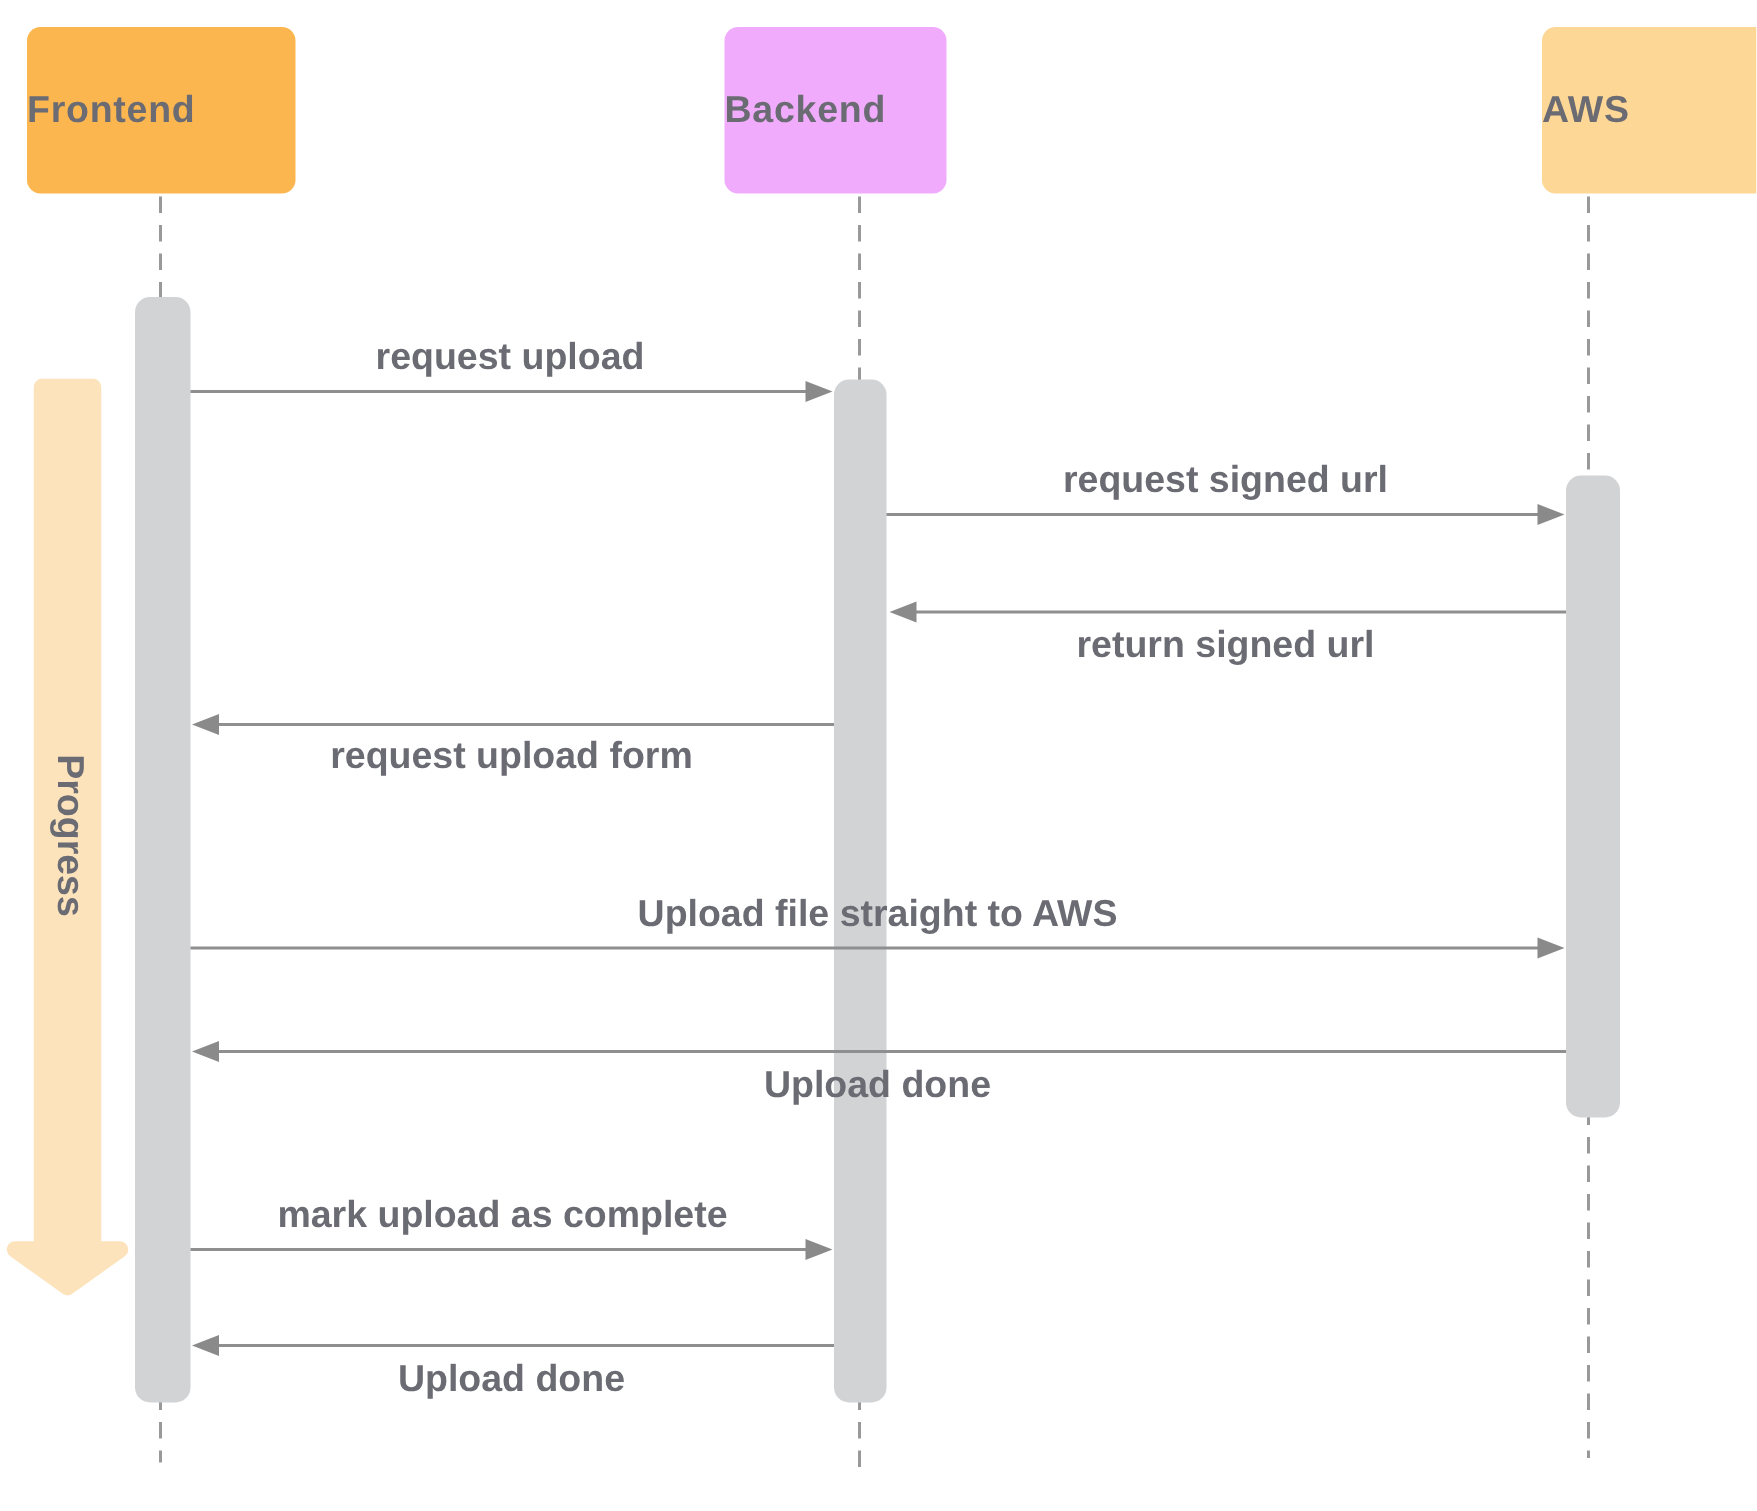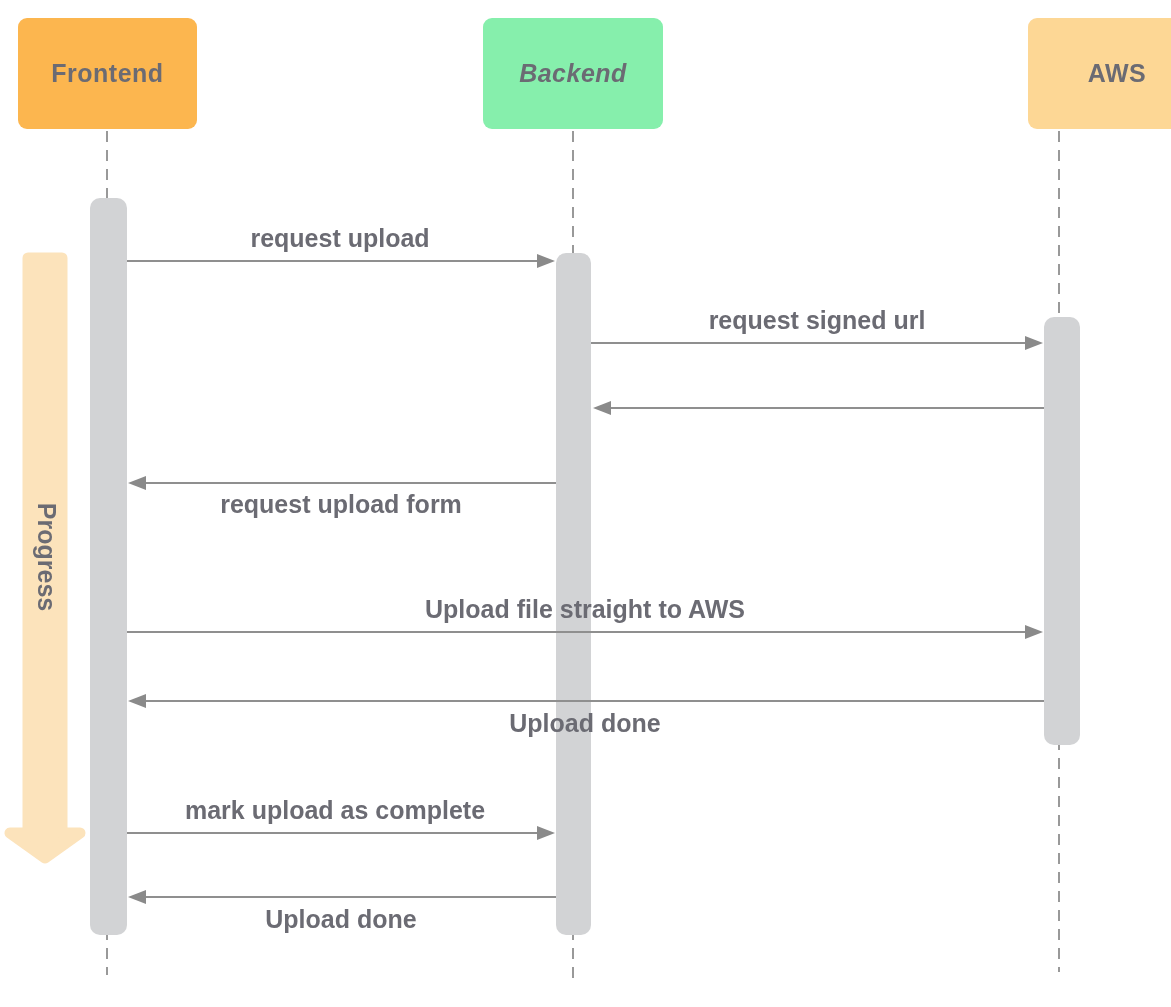--- a/index.html
+++ b/index.html
@@ -23,28 +23,27 @@
     height: 1007px;
     pointer-events: none;
   }
   .actor-box {
     position: absolute;
     top: 18px;
     height: 111px;
     border-radius: 9px;
     display: flex;
     align-items: center;
-    justify-content: center;
     font-size: 25px;
     font-weight: bold;
     color: #6B6B73;
     letter-spacing: 0.5px;
   }
   .actor-frontend { left: 18px;  width: 179px; background: #FCB64F; }
-  .actor-backend  { left: 483px; width: 180px; background: #86efac; font-style: italic; }
+  .actor-backend  { left: 483px; width: 148px; background: #f0abfc; }
   .actor-aws      { left: 1028px; width: 178px; background: #FDD795; }
   .activation-bar {
     position: absolute;
     background: #D2D3D5;
     border-radius: 10px;
   }
   .bar-frontend { left: 90px;   top: 198px; width: 37px; height: 737px; }
   .bar-backend  { left: 556px;  top: 253px; width: 35px; height: 682px; }
   .bar-aws      { left: 1044px; top: 317px; width: 36px; height: 428px; }
   .msg-label {
@@ -124,20 +123,21 @@
 
     <line x1="127" y1="833" x2="540" y2="833" stroke="#8F8F8F" stroke-width="2"></line>
     <polygon points="537,826 537,840 555,833" fill="#8A8A8A"></polygon>
 
     <line x1="556" y1="897" x2="143" y2="897" stroke="#8F8F8F" stroke-width="2"></line>
     <polygon points="146,890 146,904 128,897" fill="#8A8A8A"></polygon>
   </svg>
 
   <div class="msg-label msg-1">request upload</div>
   <div class="msg-label msg-2">request signed url</div>
+  <div class="msg-label msg-3">return signed url</div>
   <div class="msg-label msg-4">request upload form</div>
   <div class="msg-label msg-5">Upload file straight to AWS</div>
   <div class="msg-label msg-6">Upload done</div>
   <div class="msg-label msg-7">mark upload as complete</div>
   <div class="msg-label msg-8">Upload done</div>
 
   <div class="progress-label">Progress</div>
 
 </div>
 

